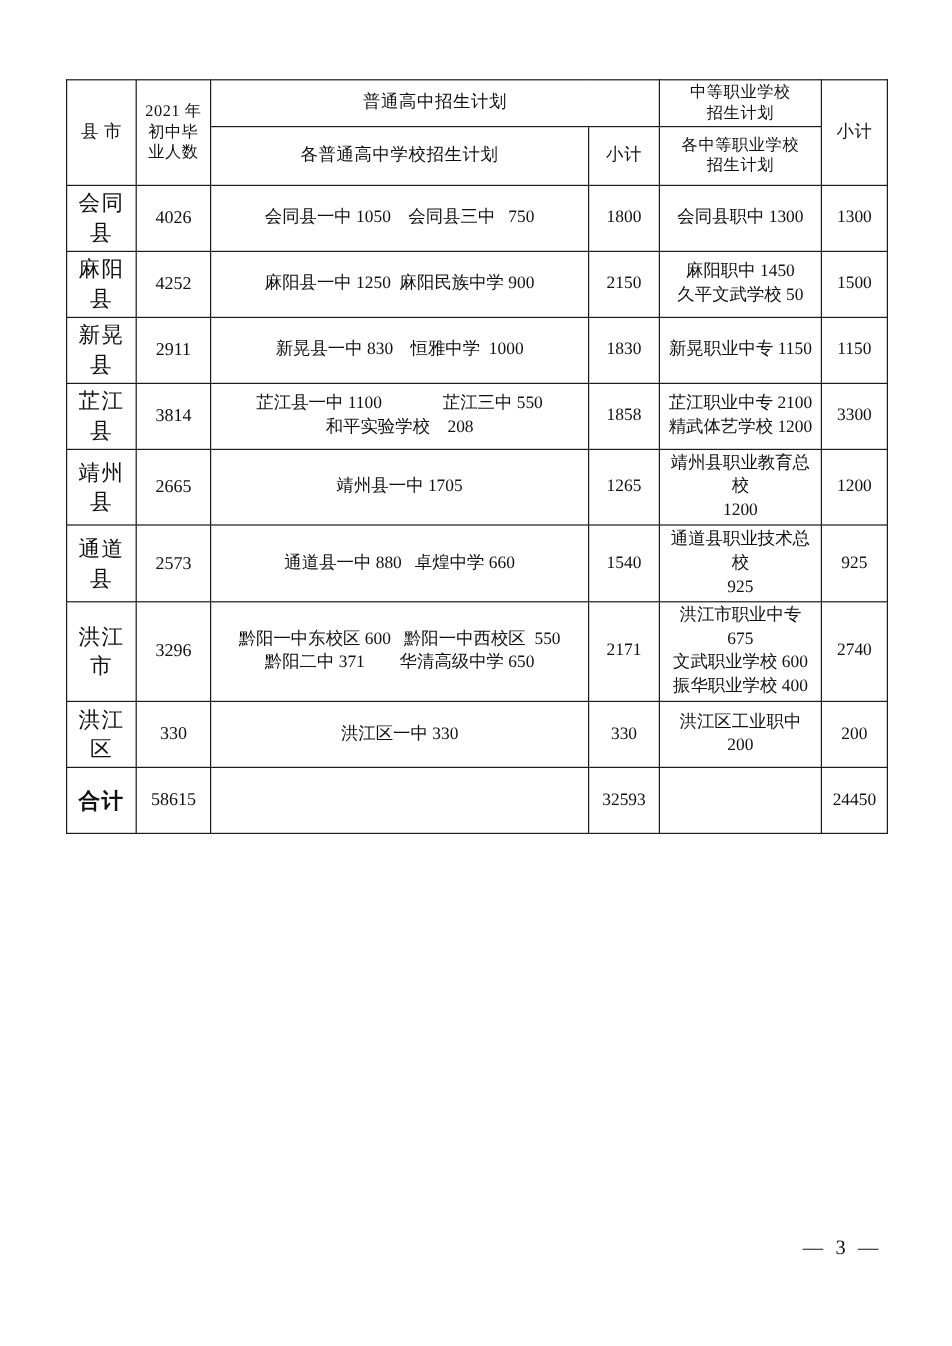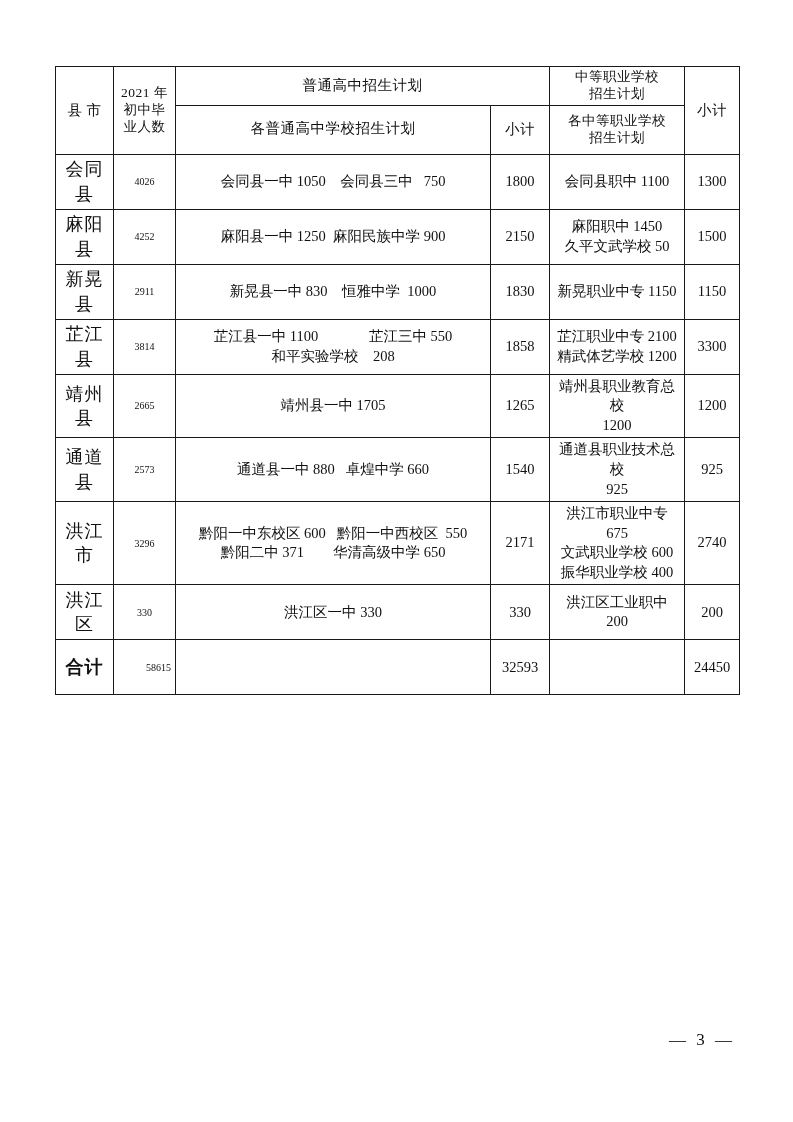--- a/index.html
+++ b/index.html
@@ -52,42 +52,42 @@
   .hdr-cell.small {
     font-size: 13.5px;
     line-height: 1.25;
   }
   .county-name {
     font-size: 18px;
     font-weight: bold;
     letter-spacing: 1px;
   }
   .grads-num {
-    font-size: 10px;
+    font-size: 15px;
     font-weight: bold;
   }
   .schools-cell {
     text-align: left;
     font-size: 14.5px;
     padding-left: 12px;
     padding-right: 6px;
     white-space: pre-wrap;
   }
   .num-cell {
     font-size: 14.5px;
   }
   .voc-cell {
     font-size: 14.5px;
     white-space: pre-wrap;
     line-height: 1.45;
   }
   .row-tall td { height: 50px; }
   .row-xtall td { height: 62px; }
   .total-row .county-name { font-weight: bold; }
-  .total-row .grads-num { font-weight: normal; text-align: right; }
+  .total-row .grads-num { font-weight: normal; }
 
   .page-number {
     position: absolute;
     right: 58px;
     top: 1030px;
     font-size: 17px;
     letter-spacing: 3px;
     color: #111;
   }
   .spacer-cell { }
@@ -111,33 +111,33 @@
         <td rowspan="2" class="hdr-cell" style="height:44px;">县 市</td>
         <td rowspan="2" class="hdr-cell small" style="white-space:pre-line;">2021 年
 初中毕
 业人数</td>
         <td colspan="2" class="hdr-cell">普通高中招生计划</td>
         <td class="hdr-cell small" style="white-space:pre-line;margin-top:28px;">中等职业学校
 招生计划</td>
         <td rowspan="2" class="hdr-cell">小计</td>
       </tr>
       <tr>
-        <td class="hdr-cell" style="height:44px;font-family:Liberation Mono, monospace;">各普通高中学校招生计划</td>
+        <td class="hdr-cell" style="height:44px;">各普通高中学校招生计划</td>
         <td class="hdr-cell">小计</td>
         <td class="hdr-cell small" style="white-space:pre-line;">各中等职业学校
 招生计划</td>
       </tr>
     </thead>
     <tbody>
       <tr class="row-tall">
         <td class="county-name">会同县</td>
         <td class="grads-num">4026</td>
         <td class="schools-cell">会同县一中 1050    会同县三中   750</td>
         <td class="num-cell">1800</td>
-        <td class="voc-cell">会同县职中 1100</td>
+        <td class="voc-cell">会同县职中 1300</td>
         <td class="num-cell">1300</td>
       </tr>
       <tr class="row-tall">
         <td class="county-name">麻阳县</td>
         <td class="grads-num">4252</td>
         <td class="schools-cell">麻阳县一中 1250  麻阳民族中学 900</td>
         <td class="num-cell">2150</td>
         <td class="voc-cell">麻阳职中 1450
 久平文武学校 50</td>
         <td class="num-cell">1500</td>

